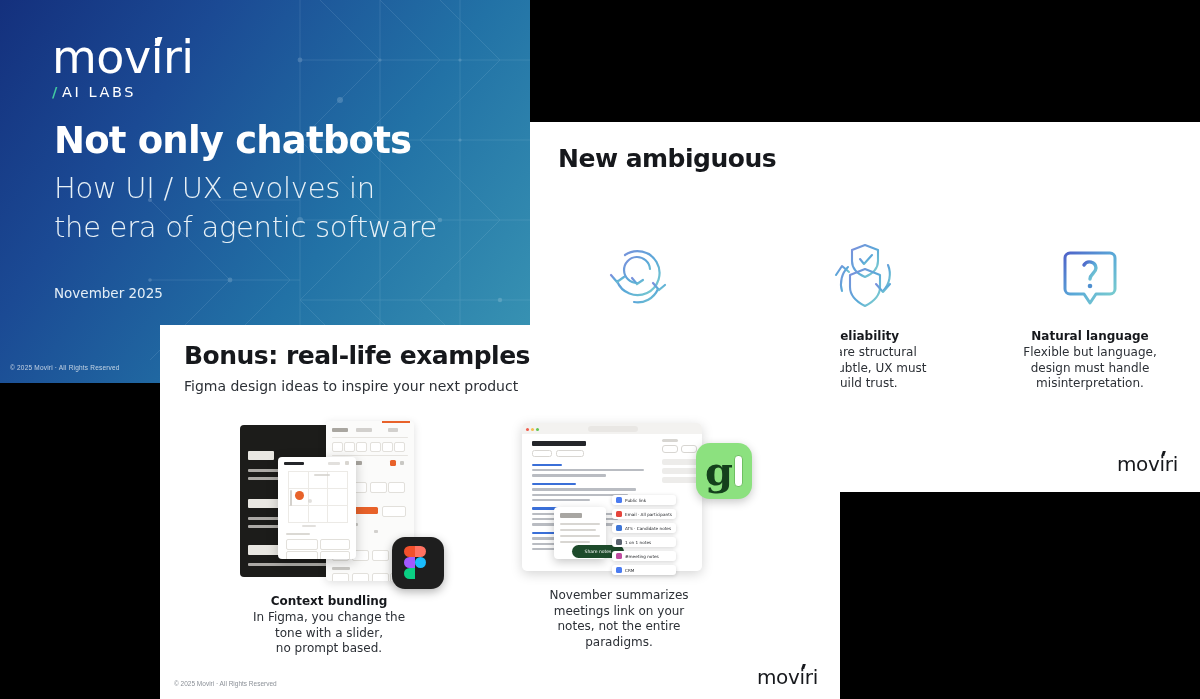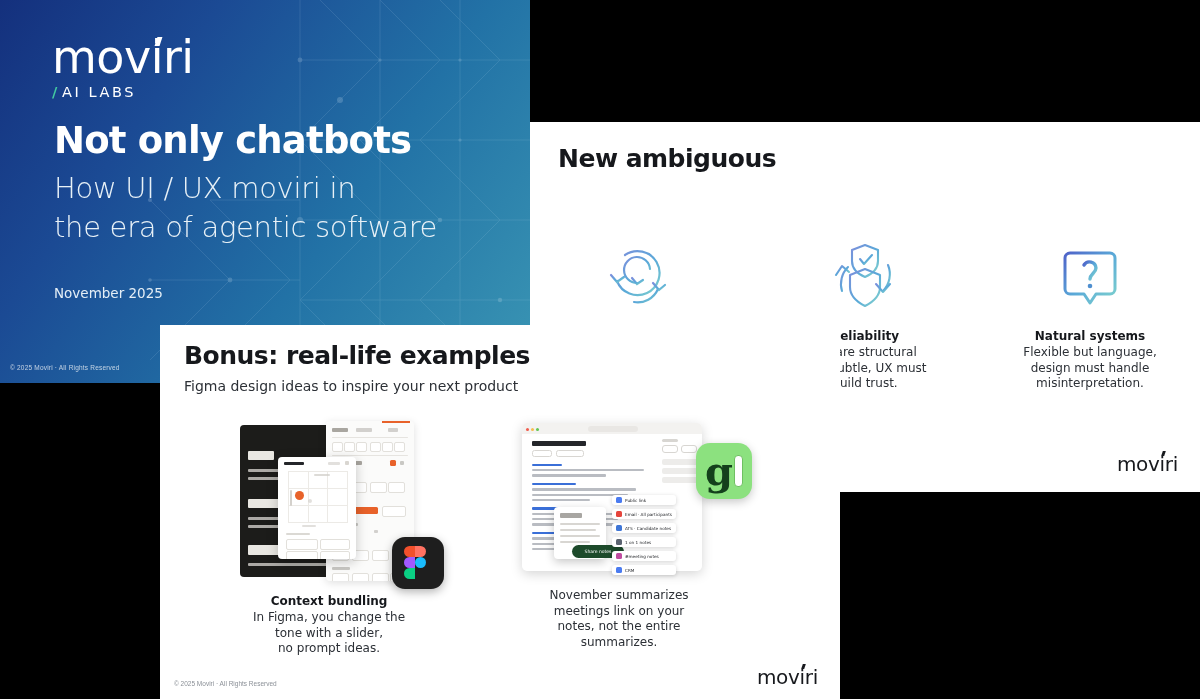--- a/index.html
+++ b/index.html
@@ -200,21 +200,21 @@
       <span class="accentdot"></span>
     </div>
     <div class="logo-sub">
       <span class="slash">/</span><span>AI LABS</span>
     </div>
   </div>
 
   <div class="title-block">
     <h1 class="title-main">Not only chatbots</h1>
     <p class="title-sub">
-      <span>How UI / UX moviri in</span><br>
+      <span>How UI / UX evolves in</span><br>
       <span>the era of agentic software</span>
     </p>
   </div>
 
   <div class="title-date">November 2025</div>
   <div class="copy-1">© 2025 Moviri · All Rights Reserved</div>
 </section>
 
 <section id="slide-challenges">
   <h2 class="ch-title">New ambiguous</h2>
@@ -286,21 +286,21 @@
           </defs>
           <g fill="none" stroke="url(#g3)" stroke-width="3" stroke-linecap="round" stroke-linejoin="round">
             <path d="M19 14 H59 A5 5 0 0 1 64 19 V50 A5 5 0 0 1 59 55 H45 L39 64 L33 55 H19 A5 5 0 0 1 14 50 V19 A5 5 0 0 1 19 14 Z"></path>
           </g>
           <g fill="none" stroke="url(#g3)" stroke-width="3.4" stroke-linecap="round">
             <path d="M33 26 A6.5 6.5 0 0 1 45 29 C45 34 39 35 39 40"></path>
           </g>
           <circle cx="39" cy="47" r="2.3" fill="#4f8fd0"></circle>
         </svg>
       </div>
-      <div class="ch-h">Natural systems</div>
+      <div class="ch-h">Natural language</div>
       <p class="ch-p">
         <span>Flexible but language,</span><br>
         <span>design must handle</span><br>
         <span>misinterpretation.</span>
       </p>
     </div>
   </div>
 
   <div id="ch-logo" class="moviri-mark">
     <span>moviri</span>
@@ -396,21 +396,21 @@
             <i style="left:23px;top:20px;width:11px;height:11px;border-radius:50%;background:#1abcfe;"></i>
             <i style="left:12px;top:31px;width:11px;height:11px;border-radius:6px 0 0 6px;background:#0acf83;"></i>
           </div>
         </div>
       </div>
 
       <div class="bn-h">Context bundling</div>
       <p class="bn-p">
         <span>In Figma, you change the</span><br>
         <span>tone with a slider,</span><br>
-        <span>no prompt ideas.</span>
+        <span>no prompt based.</span>
       </p>
     </div>
 
     <div class="bn-col">
       <div class="bn-shot">
         <div class="shot" style="left:42px;top:8px;width:220px;height:162px;">
 
           <div class="gr-win">
             <div class="titlebar">
               <i class="tb-dot" style="left:4px;background:#f05c4e;"></i>
@@ -497,21 +497,21 @@
             <span class="g">g</span>
               <span class="bar"></span>
           </div>
         </div>
       </div>
 
       <p class="bn-p">
         <span>November summarizes</span><br>
         <span>meetings link on your</span><br>
         <span>notes, not the entire</span><br>
-        <span>summarizes.</span>
+        <span>paradigms.</span>
       </p>
     </div>
   </div>
 
   <div class="copy-3">© 2025 Moviri · All Rights Reserved</div>
   <div id="bn-logo" class="moviri-mark">
     <span>moviri</span>
     <span class="accentdot"></span>
   </div>
 </section>

